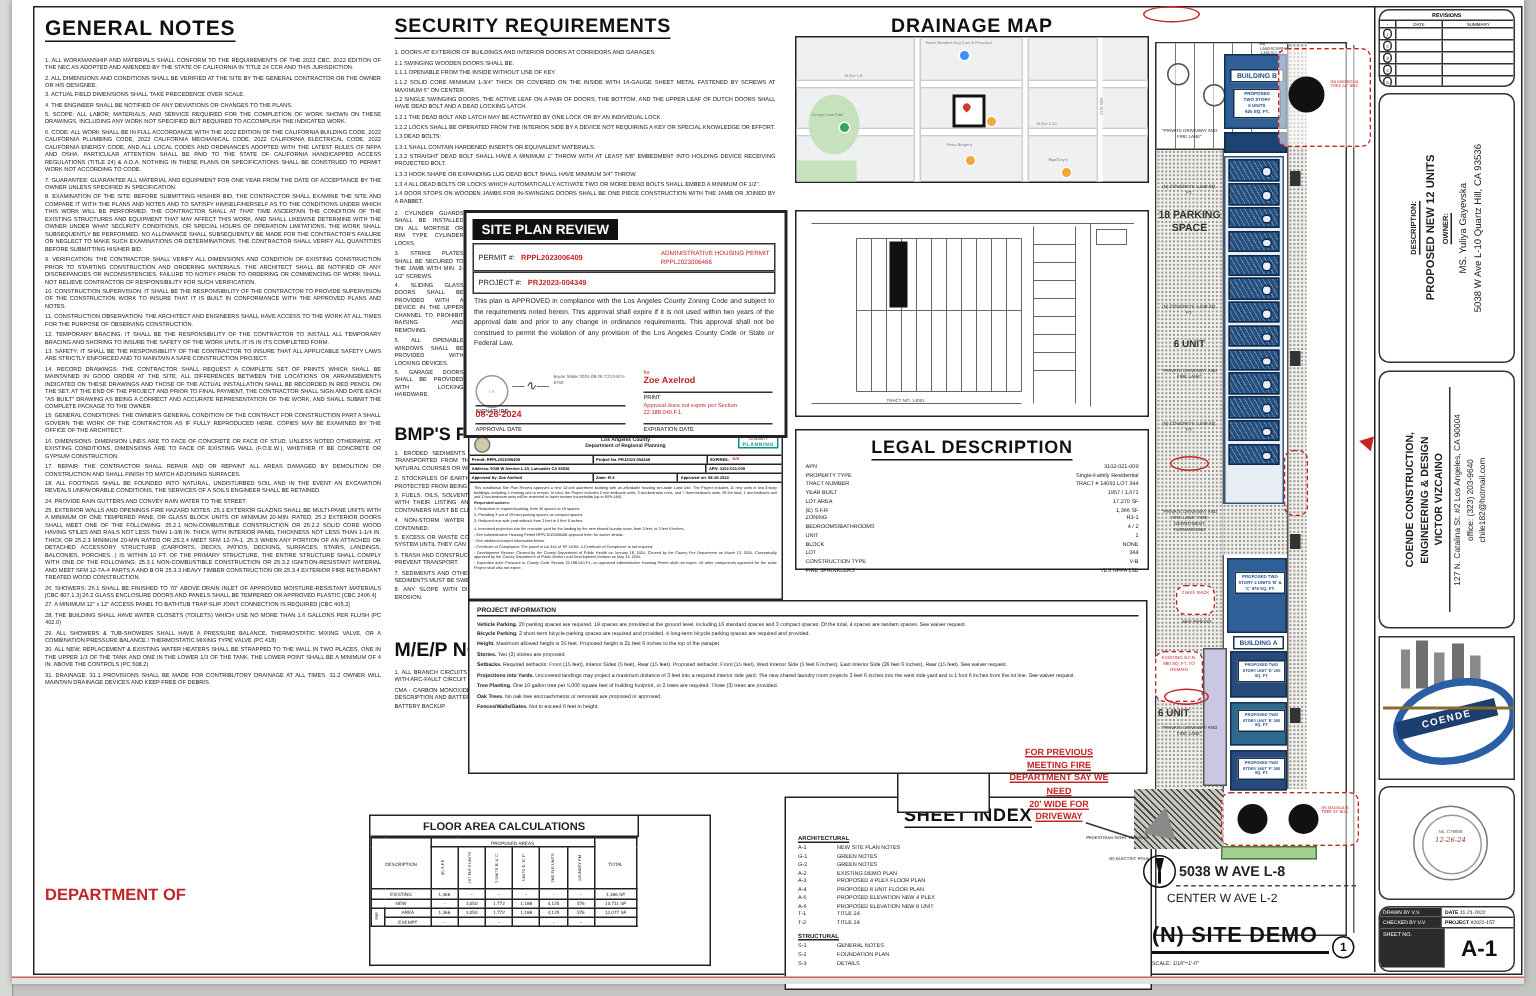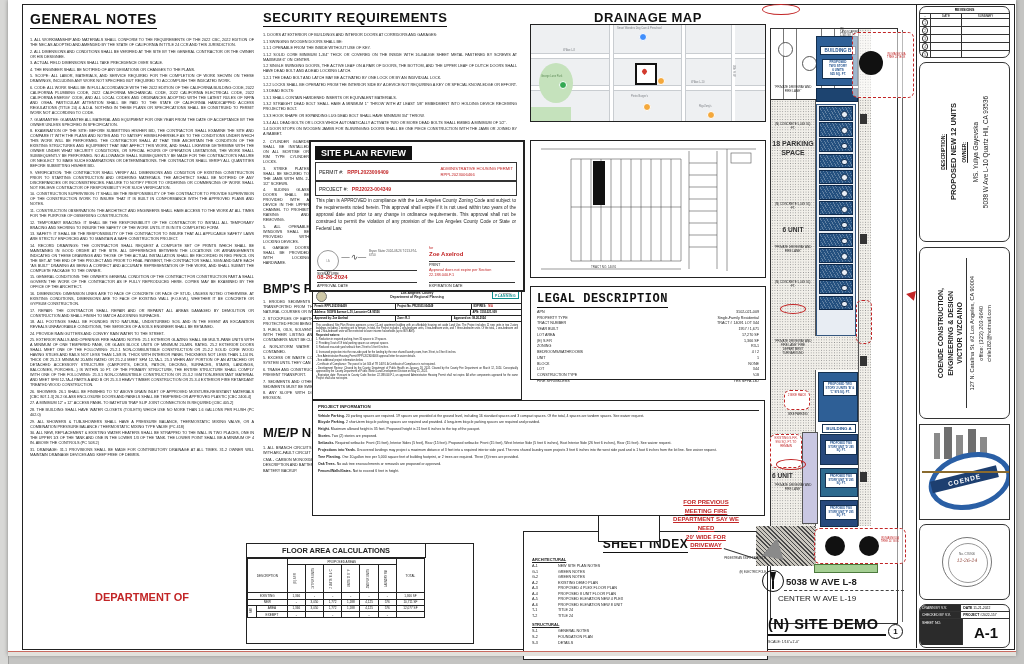--- a/index.html
+++ b/index.html
@@ -70,21 +70,21 @@
         <div>18.  ALL FOOTINGS SHALL BE FOUNDED INTO NATURAL, UNDISTURBED SOIL AND IN THE EVENT AN EXCAVATION REVEALS UNFAVORABLE CONDITIONS, THE SERVICES OF A SOILS ENGINEER SHALL BE RETAINED.</div>
         <div>24.  PROVIDE RAIN GUTTERS AND CONVEY RAIN WATER TO THE STREET.</div>
         <div>25.  EXTERIOR WALLS AND OPENINGS FIRE HAZARD NOTES:  25.1 EXTERIOR GLAZING SHALL BE MULTI-PANE UNITS WITH A MINIMUM OF ONE TEMPERED PANE, OR GLASS BLOCK UNITS OF MINIMUM 20-MIN. RATED.  25.2 EXTERIOR DOORS SHALL MEET ONE OF THE FOLLOWING: 25.2.1 NON-COMBUSTIBLE CONSTRUCTION OR 25.2.2 SOLID CORE WOOD HAVING STILES AND RAILS NOT LESS THAN 1-3/8 IN. THICK WITH INTERIOR PANEL THICKNESS NOT LESS THAN 1-1/4 IN. THICK OR 25.2.3 MINIMUM 20-MIN RATED OR 25.2.4 MEET SFM 12-7A-1.  25.3 WHEN ANY PORTION OF AN ATTACHED OR DETACHED ACCESSORY STRUCTURE (CARPORTS, DECKS, PATIOS, DECKING, SURFACES, STAIRS, LANDINGS, BALCONIES, PORCHES...) IS WITHIN 10 FT. OF THE PRIMARY STRUCTURE, THE ENTIRE STRUCTURE SHALL COMPLY WITH ONE OF THE FOLLOWING: 25.3.1 NON-COMBUSTIBLE CONSTRUCTION OR 25.3.2 IGNITION-RESISTANT MATERIAL AND MEET SFM 12-7A-4 PARTS A AND B OR 25.3.3 HEAVY TIMBER CONSTRUCTION OR 25.3.4 EXTERIOR FIRE RETARDANT TREATED WOOD CONSTRUCTION.</div>
         <div>26.  SHOWERS: 26.1 SHALL BE FINISHED TO 70" ABOVE DRAIN INLET OF APPROVED MOISTURE-RESISTANT MATERIALS [CBC 807.1.3]  26.2 GLASS ENCLOSURE DOORS AND PANELS SHALL BE TEMPERED OR APPROVED PLASTIC [CBC 2406.4]</div>
         <div>27.  A MINIMUM 12" x 12" ACCESS PANEL TO BATHTUB TRAP SLIP JOINT CONNECTION IS REQUIRED [CBC 405.2]</div>
         <div>28.  THE BUILDING SHALL HAVE WATER CLOSETS (TOILETS) WHICH USE NO MORE THAN 1.6 GALLONS PER FLUSH (PC 402.0)</div>
         <div>29.  ALL SHOWERS &amp; TUB-SHOWERS SHALL HAVE A PRESSURE BALANCE, THERMOSTATIC MIXING VALVE, OR A COMBINATION PRESSURE BALANCE / THERMOSTATIC MIXING TYPE VALVE (PC 418)</div>
         <div>30.  ALL NEW, REPLACEMENT &amp; EXISTING WATER HEATERS SHALL BE STRAPPED TO THE WALL IN TWO PLACES, ONE IN THE UPPER 1/3 OF THE TANK AND ONE IN THE LOWER 1/3 OF THE TANK. THE LOWER POINT SHALL BE A MINIMUM OF 4 IN. ABOVE THE CONTROLS (PC 508.2)</div>
         <div>31.  DRAINAGE: 31.1 PROVISIONS SHALL BE MADE FOR CONTRIBUTORY DRAINAGE AT ALL TIMES. 31.2 OWNER WILL MAINTAIN DRAINAGE DEVICES AND KEEP FREE OF DEBRIS.</div>
       </div>
-    <div class="abs" style="left:22px;top:590px;width:224px;text-align:center;color:#c22526;font-weight:bold;font-size:11px;line-height:1.3;">
+    <div class="abs" style="left:22px;top:590px;width:224px;text-align:left;color:#c22526;font-weight:bold;font-size:11px;line-height:1.3;">
       <div>DEPARTMENT OF</div>
     </div>
 
     <div class="abs" style="left:255px;top:8px;text-decoration:underline;">
       <span class="h1" style="font-size:13px;">SECURITY REQUIREMENTS</span>
     </div>
     <div id="sec-list" class="abs tiny" style="left:255px;top:33px;width:254px;height:104px;overflow:hidden;">
         <div>1.   DOORS AT EXTERIOR OF BUILDINGS AND INTERIOR DOORS AT CORRIDORS AND GARAGES:</div>
         <div>1.1      SWINGING WOODEN DOORS SHALL BE:</div>
         <div>1.1.1       OPENABLE FROM THE INSIDE WITHOUT USE OF KEY.</div>
@@ -284,21 +284,21 @@
             <line x1="10" y1="128" x2="150" y2="128"></line>
           <line x1="196" y1="8" x2="196" y2="130"></line>
         </g>
         <rect x="62" y="20" width="12" height="44" fill="#111"></rect>
         <rect x="200" y="12" width="20" height="10" fill="none" stroke="#555" stroke-width="0.6"></rect>
       </svg>
       <div style="position:absolute;left:60px;bottom:8px;font-size:3px;color:#444;">TRACT NO. 14091</div>
     </div>
 
     <div class="abs panel" style="left:522px;top:286px;width:236px;height:94px;padding:2px 6px;">
-      <div style="text-align:left;margin-bottom:2px;font-family:Liberation Mono, monospace;">
+      <div style="text-align:center;margin-bottom:2px;">
         <span class="h1" style="font-size:12px;">LEGAL DESCRIPTION</span>
       </div>
       <div id="legal-rows">
           <div class="lrow">
             <span>APN</span>
             <span>3102-021-009</span>
           </div>
           <div class="lrow">
             <span>PROPERTY TYPE</span>
             <span>Single-Family Residential</span>
@@ -592,21 +592,21 @@
       <div class="abs" style="left:58px;top:560px;width:64px;height:9px;background:#a5cf93;border:1px solid #4c7a3d;box-sizing:border-box;"></div>
 
       <div class="abs" style="left:8px;top:534px;width:0;height:0;border-left:11px solid transparent;border-right:11px solid transparent;border-bottom:20px solid #8a8a8a;transform:rotate(12deg);"></div>
 
       <div class="abs" style="left:6px;top:566px;width:20px;height:20px;border-radius:50%;border:1.6px solid #111;">
         <div style="position:absolute;left:7px;top:1px;width:0;height:0;border-left:3.5px solid transparent;border-right:3.5px solid transparent;border-top:12px solid #111;"></div>
         <div style="position:absolute;left:9.4px;top:10px;width:1.4px;height:8px;background:#111;"></div>
       </div>
       <div class="abs" style="left:30px;top:572px;width:118px;font-size:9.5px;font-weight:bold;color:#222;">5038 W AVE L-8</div>
       <div class="abs" style="left:28px;top:586px;width:120px;border-top:1px dashed #444;"></div>
-      <div class="abs" style="left:22px;top:590px;width:126px;font-size:8px;color:#222;">CENTER W AVE L-19</div>
+      <div class="abs" style="left:22px;top:590px;width:126px;font-size:8px;color:#222;">CENTER W AVE L-2</div>
 
       <div class="abs" style="left:12px;top:612px;font-size:14.5px;font-weight:bold;color:#111;letter-spacing:.5px;">(N) SITE DEMO</div>
       <div class="abs" style="left:12px;top:630px;width:118px;border-top:2px solid #111;"></div>
       <div class="abs" style="left:132px;top:620px;width:13px;height:13px;border-radius:50%;border:1.4px solid #111;text-align:center;font-size:8px;font-weight:bold;color:#111;line-height:13px;">1</div>
       <div class="abs" style="left:12px;top:636px;font-size:3.6px;color:#222;">SCALE: 1/16"=1'-0"</div>
 
       <div class="abs" style="left:150px;top:286px;width:0;height:0;border-top:5px solid transparent;border-bottom:5px solid transparent;border-right:9px solid #c22526;transform:rotate(12deg);"></div>
       <div class="abs red-dash" style="left:100px;top:296px;width:16px;height:44px;background:transparent;"></div>
     </div>
 

